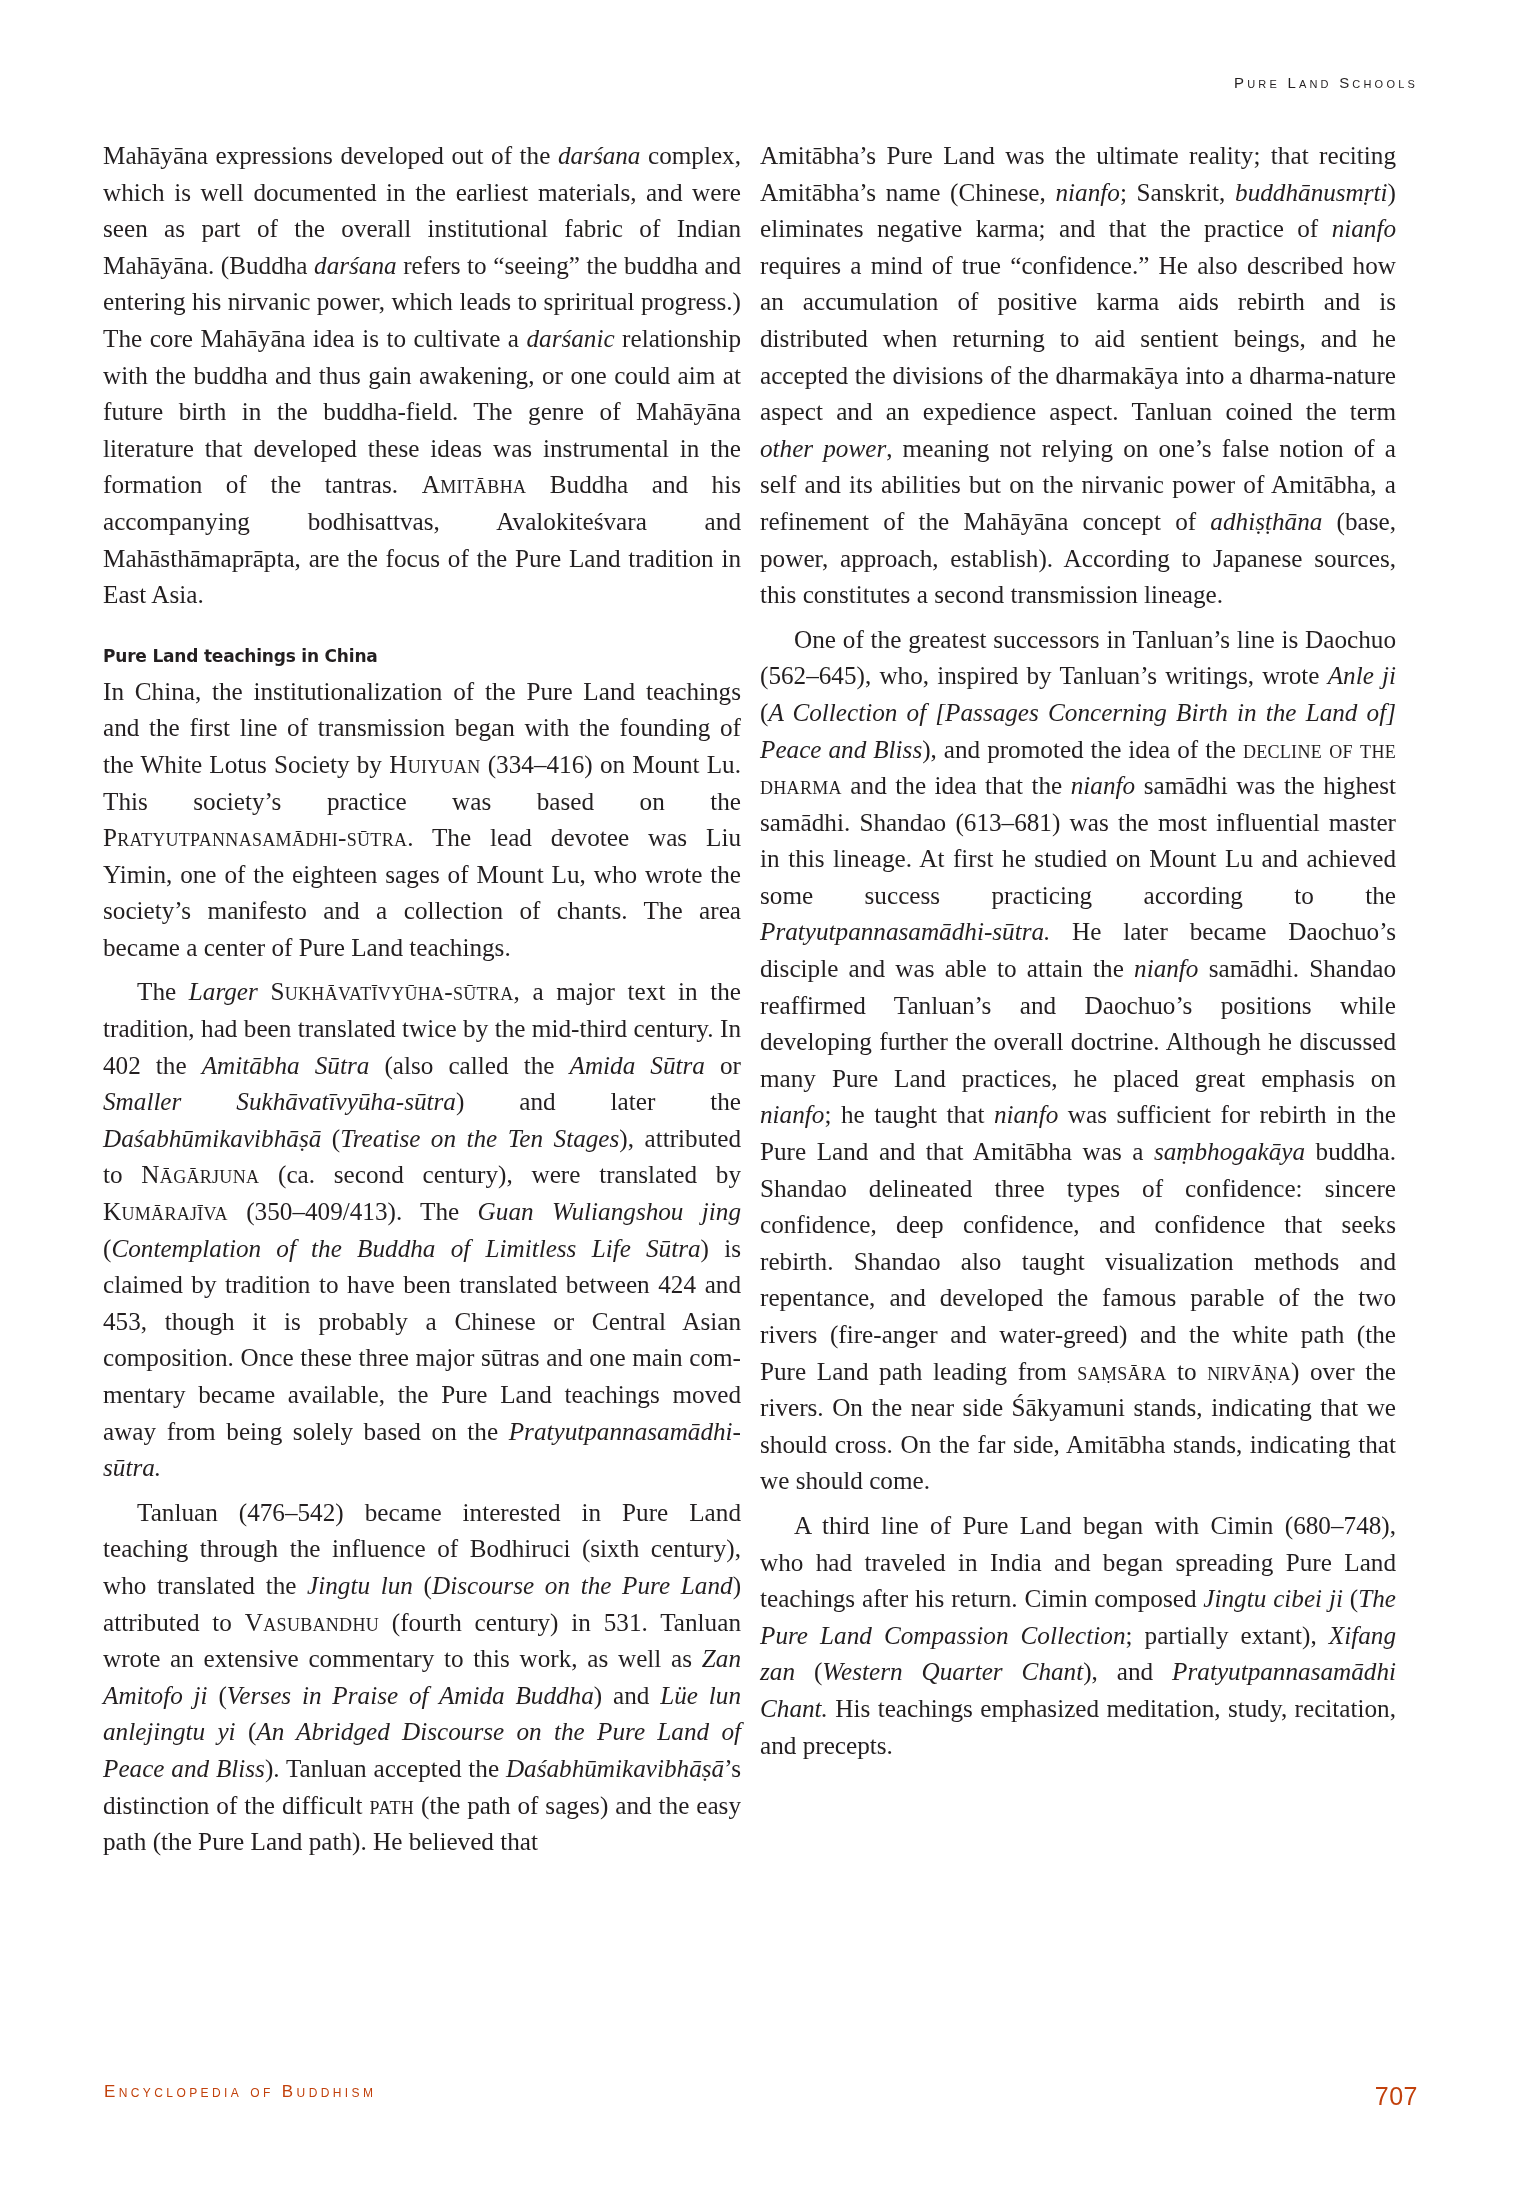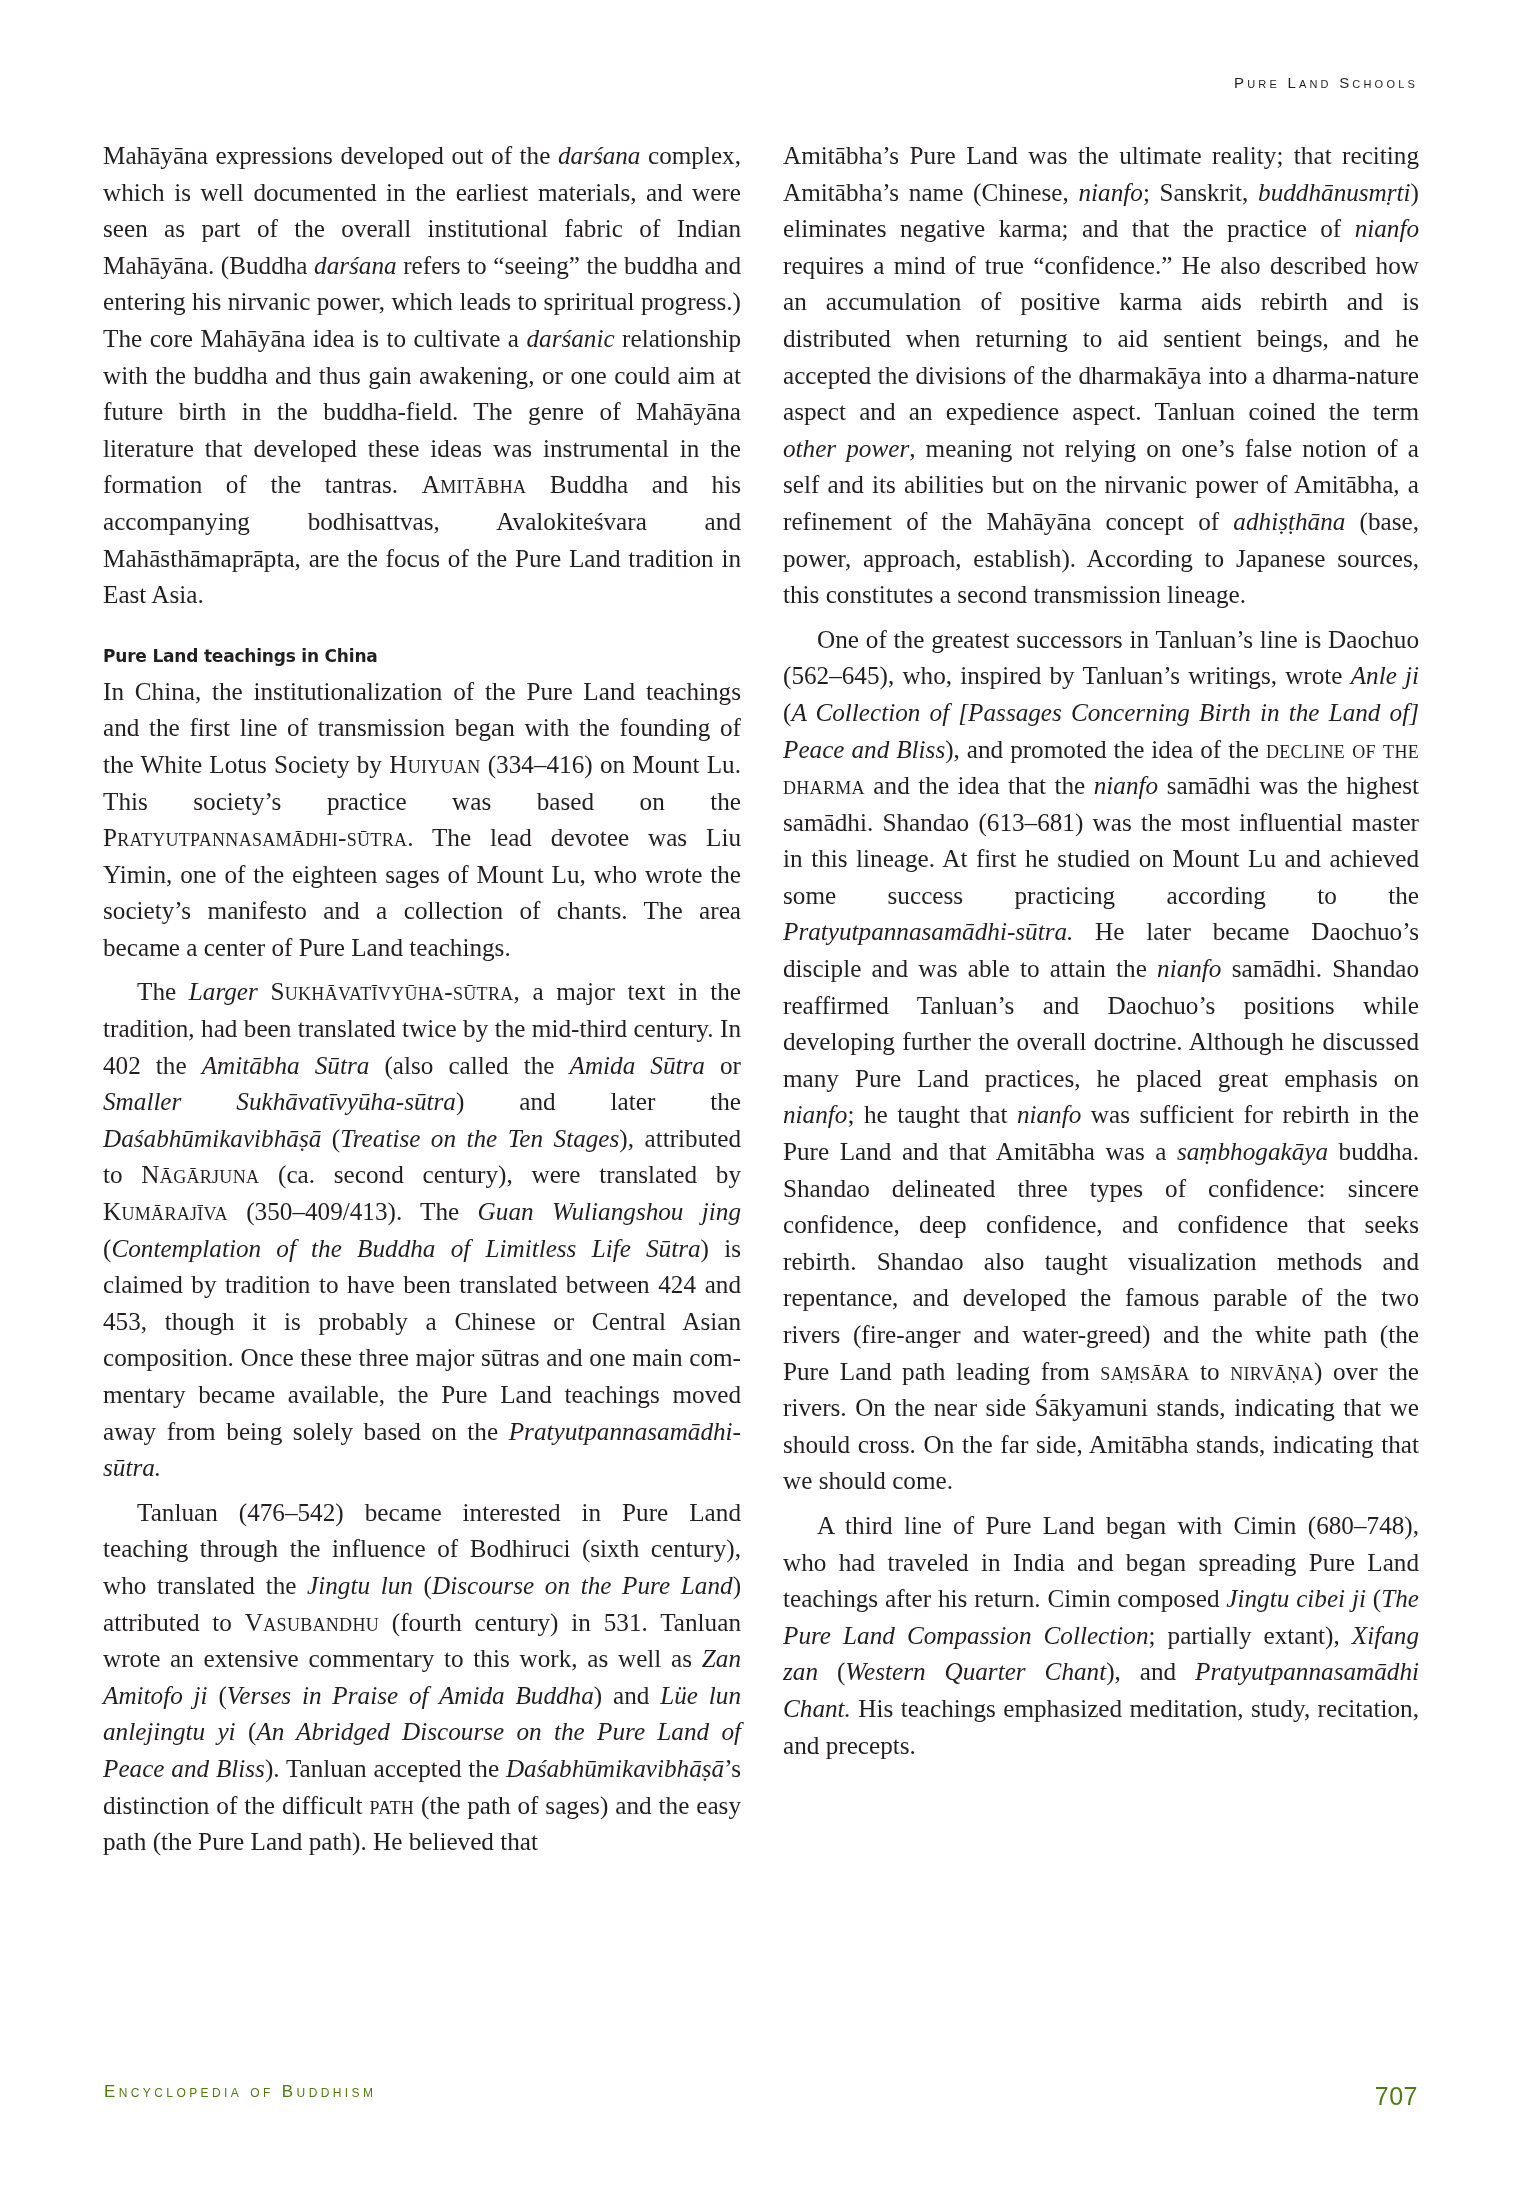--- a/index.html
+++ b/index.html
@@ -4,30 +4,30 @@
 <style>
   html, body { margin: 0; padding: 0; background: #ffffff; }
   body { width: 1522px; height: 2200px; position: relative; overflow: hidden;
          font-family: "Liberation Serif", "DejaVu Serif", serif; color: #231f20; }
   .running-head { position: absolute; top: 74px; right: 104px;
     font-family: "Liberation Sans", "DejaVu Sans", sans-serif; font-size: 15px;
     letter-spacing: 3.2px; font-variant: small-caps; color: #231f20; }
   .column { position: absolute; top: 138px; width: 638px; font-size: 25.2px;
     line-height: 36.6px; text-align: justify; hyphens: manual; }
   .col-left { left: 103px; }
-  .col-right { left: 783px; width: 636px; }
+  .col-right { left: 760px; width: 636px; }
   .para { margin: 0; }
   .para.indent { text-indent: 34px; margin-top: 8px; }
   .para.first { text-indent: 0; }
   .heading { font-family: "DejaVu Sans", "Liberation Sans", sans-serif; font-weight: bold;
     font-size: 17px; line-height: 30px; margin: 27px 0 3px 0; letter-spacing: -0.2px; }
   .it { font-style: italic; }
   .sc { font-variant: small-caps; letter-spacing: 0.3px; }
   .footer { position: absolute; top: 2082px; font-family: "Liberation Sans", "DejaVu Sans", sans-serif;
-    font-size: 17px; color: #4d7c0f; }
+    font-size: 17px; color: #c2410c; }
   .footer-title { left: 104px; letter-spacing: 3.4px; font-variant: small-caps; }
   .footer-page { right: 104px; font-size: 25px; letter-spacing: 0.5px; }
 </style>
 </head>
 <body>
 
 <div class="running-head">Pure Land Schools</div>
 
 <div class="column col-left">
     <p class="para first"><span>Mahāyāna expressions developed out of the </span><span class="it">darśana</span><span> complex, which is well documented in the earliest ma­terials, and were seen as part of the overall institutional fabric of Indian Mahāyāna. (Buddha </span><span class="it">darśana</span><span> refers to “seeing” the buddha and entering his nirvanic power, which leads to spriritual progress.) The core Mahāyāna idea is to cultivate a </span><span class="it">darśanic</span><span> relationship with the bud­dha and thus gain awakening, or one could aim at fu­ture birth in the buddha-field. The genre of Mahāyāna literature that developed these ideas was instrumental in the formation of the tantras. </span><span class="sc">Amitābha</span><span> Buddha and his accompanying bodhisattvas, Avalokiteśvara and Mahāsthāmaprāpta, are the focus of the Pure Land tra­dition in East Asia.</span></p>

